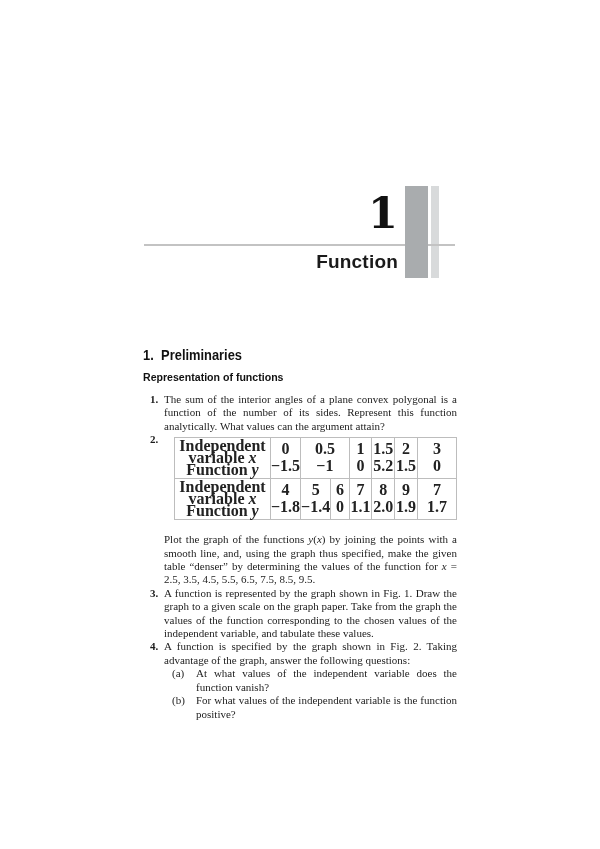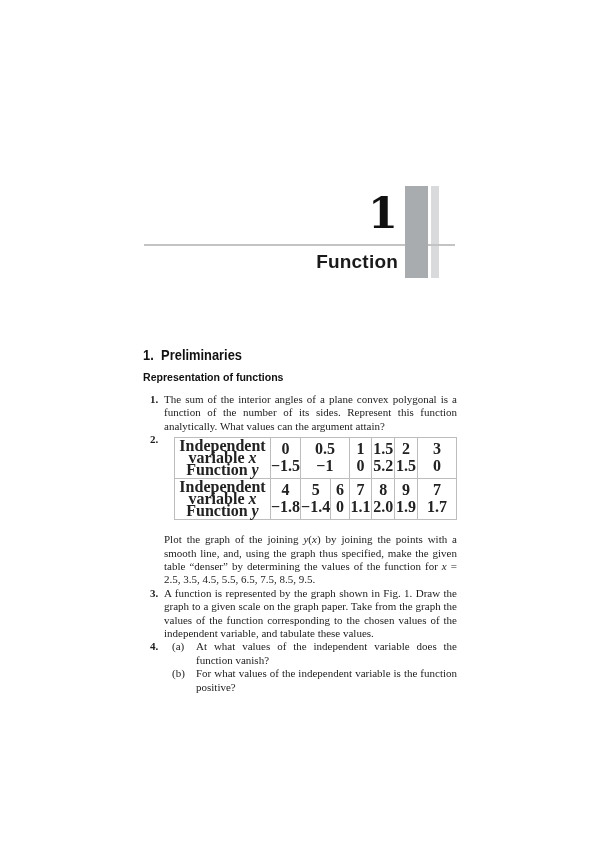--- a/index.html
+++ b/index.html
@@ -146,32 +146,33 @@
                   <td>0</td>
                   <td>1.1</td>
                   <td>2.0</td>
                   <td>1.9</td>
                   <td>1.7</td>
                 </tr>
               </tbody>
             </table>
           </div>
 
-          <div><span>Plot the graph of the joining </span><i>y</i><span>(</span><i>x</i><span>) by joining the points with a smooth line, and, using the graph thus specified, make the given table “denser” by determining the values of the function for </span><i>x</i><span> = 2.5, 3.5, 4.5, 5.5, 6.5, 7.5, 8.5, 9.5.</span></div>
+          <div><span>Plot the graph of the functions </span><i>y</i><span>(</span><i>x</i><span>) by joining the points with a smooth line, and, using the graph thus specified, make the given table “denser” by determining the values of the function for </span><i>x</i><span> = 2.5, 3.5, 4.5, 5.5, 6.5, 7.5, 8.5, 9.5.</span></div>
         </div>
       </div>
 
       <div class="item">
         <span class="num">3.</span>
         <div class="body">A function is represented by the graph shown in Fig. 1. Draw the graph to a given scale on the graph paper. Take from the graph the values of the function corresponding to the chosen values of the independent variable, and tabulate these values.</div>
       </div>
 
       <div class="item">
         <span class="num">4.</span>
         <div class="body">
+          <div>A function is specified by the graph shown in Fig. 2. Taking advantage of the graph, answer the following questions:</div>
           <div class="subitem">
             <span class="mark">(a)</span>
             <div class="stext">At what values of the independent variable does the function vanish?</div>
           </div>
           <div class="subitem">
             <span class="mark">(b)</span>
             <div class="stext">For what values of the independent variable is the function positive?</div>
           </div>
         </div>
       </div>

